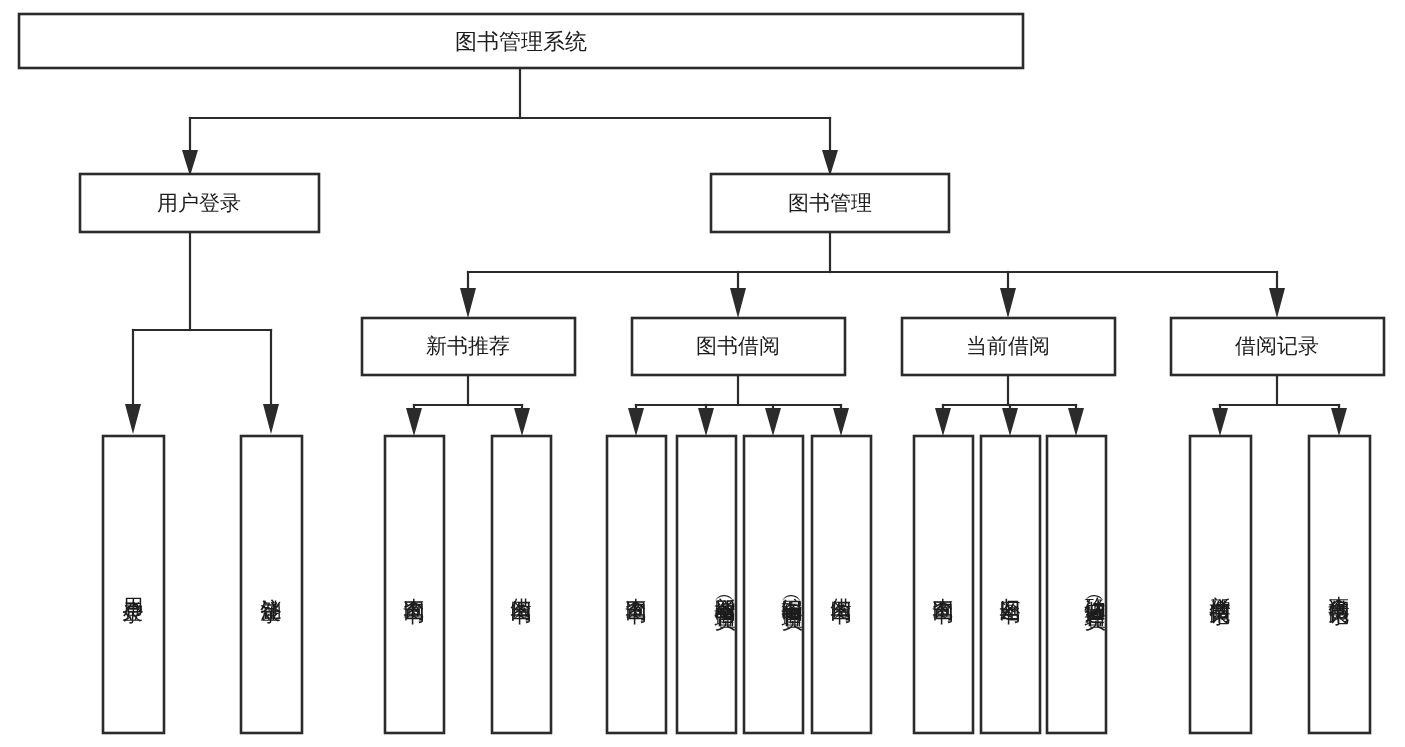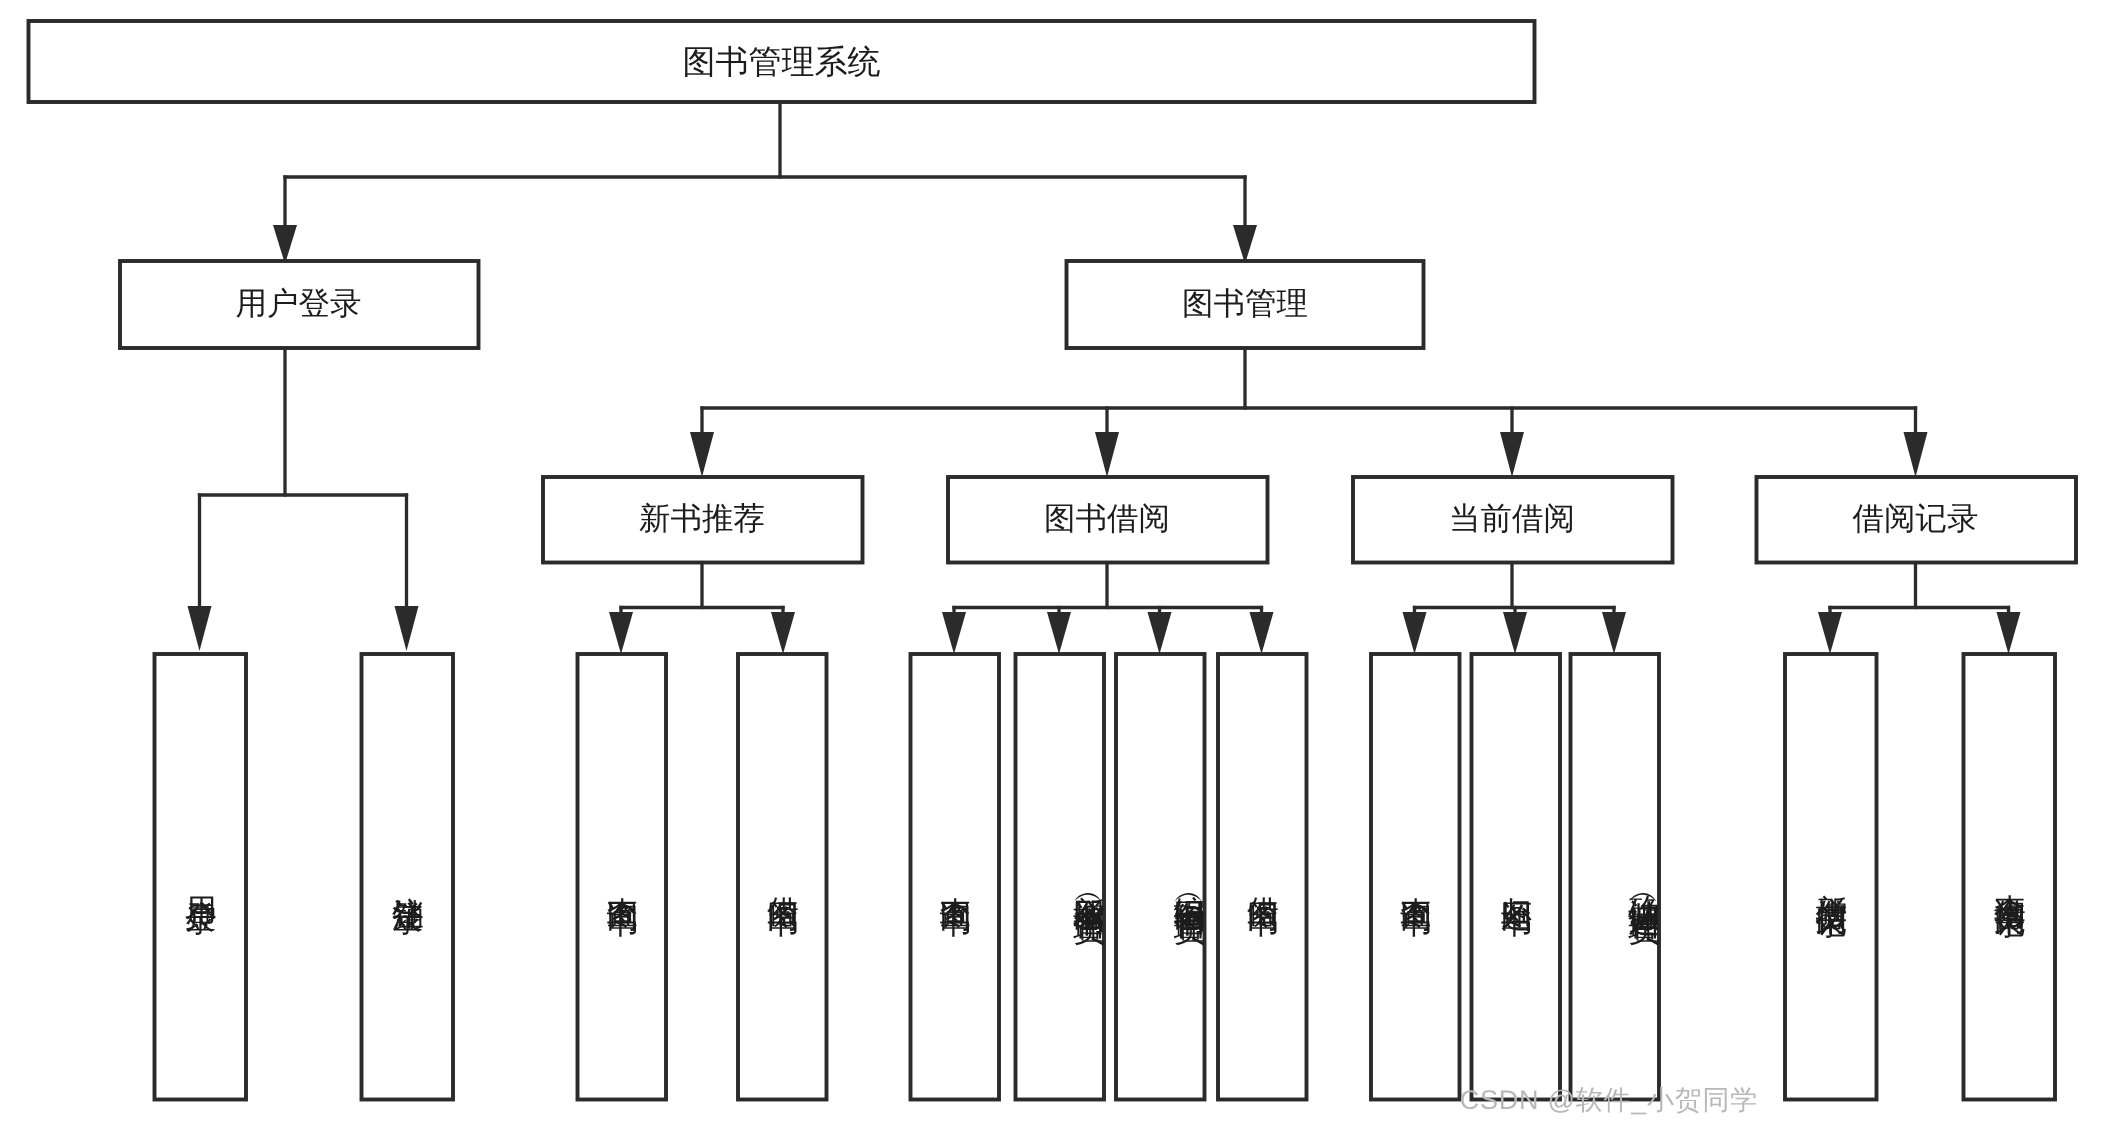--- a/index.html
+++ b/index.html
@@ -218,15 +218,14 @@
   <div class="vlabel" style="left:744px; top:436px; width:59px; height:297px; align-items:flex-start; padding-top:8px; box-sizing:border-box;">编辑图书（管理员）</div>
   <div class="vlabel" style="left:812px; top:436px; width:59px; height:297px;">借阅图书</div>
 
   <div class="vlabel" style="left:914px; top:436px; width:59px; height:297px;">查询图书</div>
   <div class="vlabel" style="left:981px; top:436px; width:59px; height:297px;">归还图书</div>
   <div class="vlabel" style="left:1047px; top:436px; width:59px; height:297px; align-items:flex-start; padding-top:8px; box-sizing:border-box;">确认归还（管理员）</div>
 
   <div class="vlabel" style="left:1190px; top:436px; width:61px; height:297px;">新增借阅记录</div>
   <div class="vlabel" style="left:1309px; top:436px; width:61px; height:297px;">查询借阅记录</div>
 
-  <div class="watermark">CSDN @软件_小贺同学</div>
 
 </div>
 
 </body></html>

